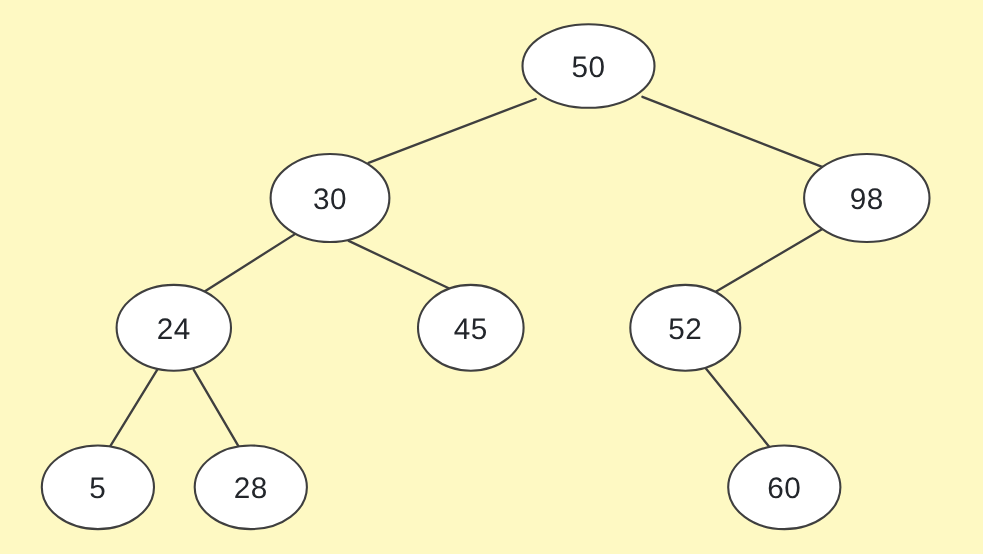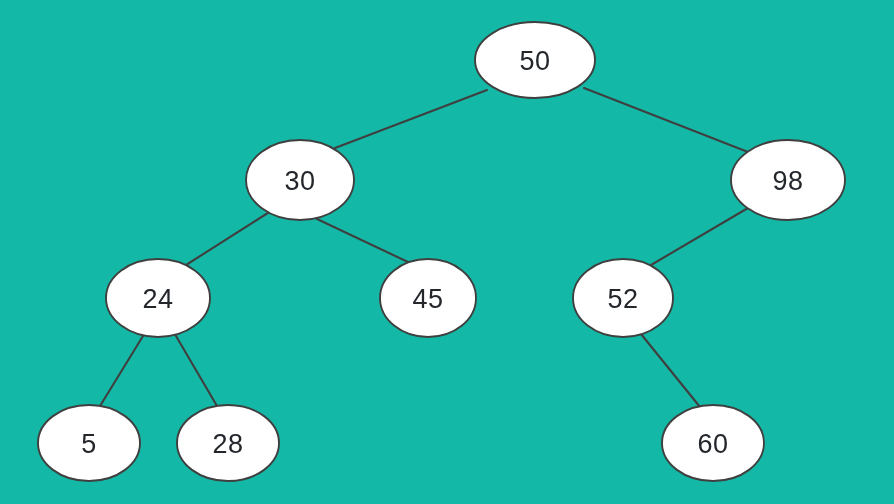--- a/index.html
+++ b/index.html
@@ -10,21 +10,21 @@
   body {
     width: 894px;
     height: 504px;
     font-family: "Liberation Sans", sans-serif;
     overflow: hidden;
   }
   #tree-canvas {
     position: relative;
     width: 894px;
     height: 504px;
-    background: #14b8a6;
+    background: #fef9c3;
   }
   #tree-svg {
     position: absolute;
     top: 0;
     left: 0;
     width: 894px;
     height: 504px;
   }
   .tree-edge {
     stroke: #3f3f3f;

